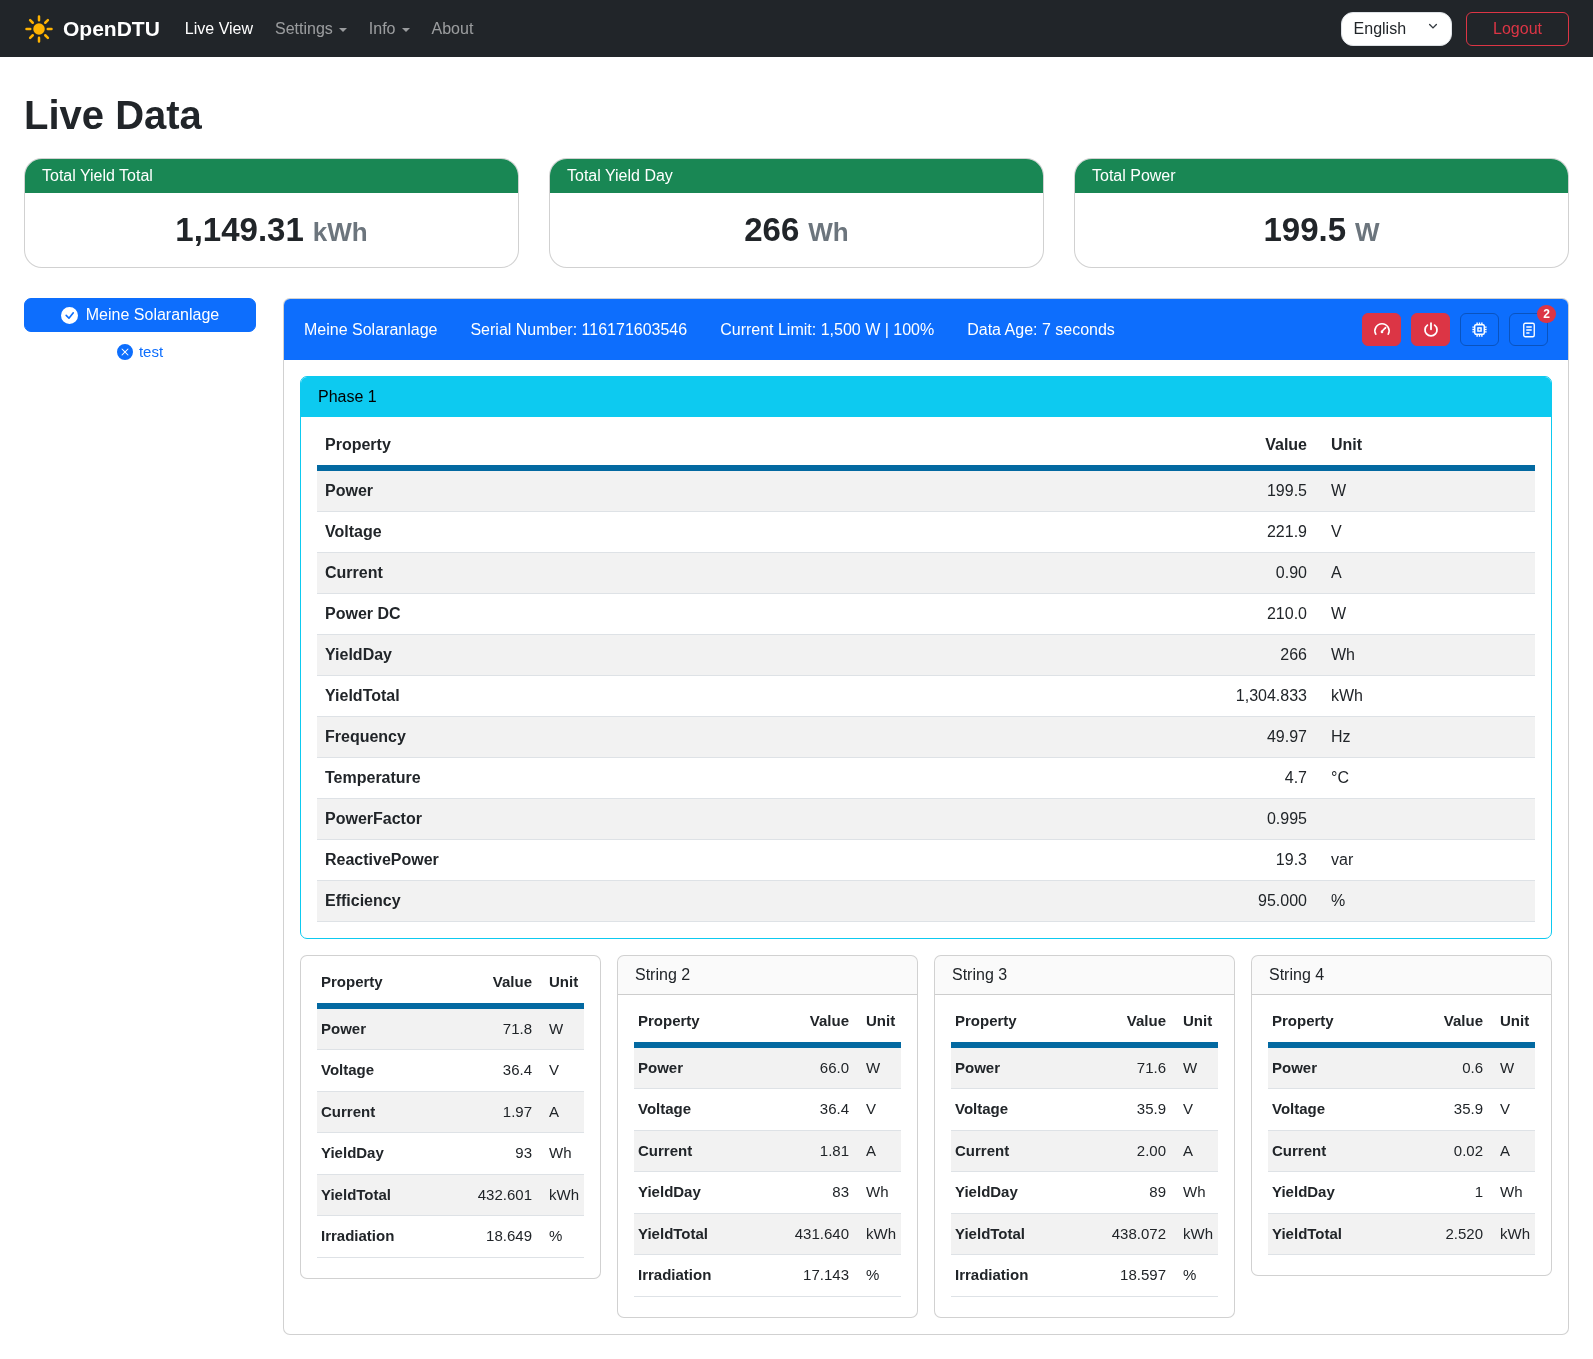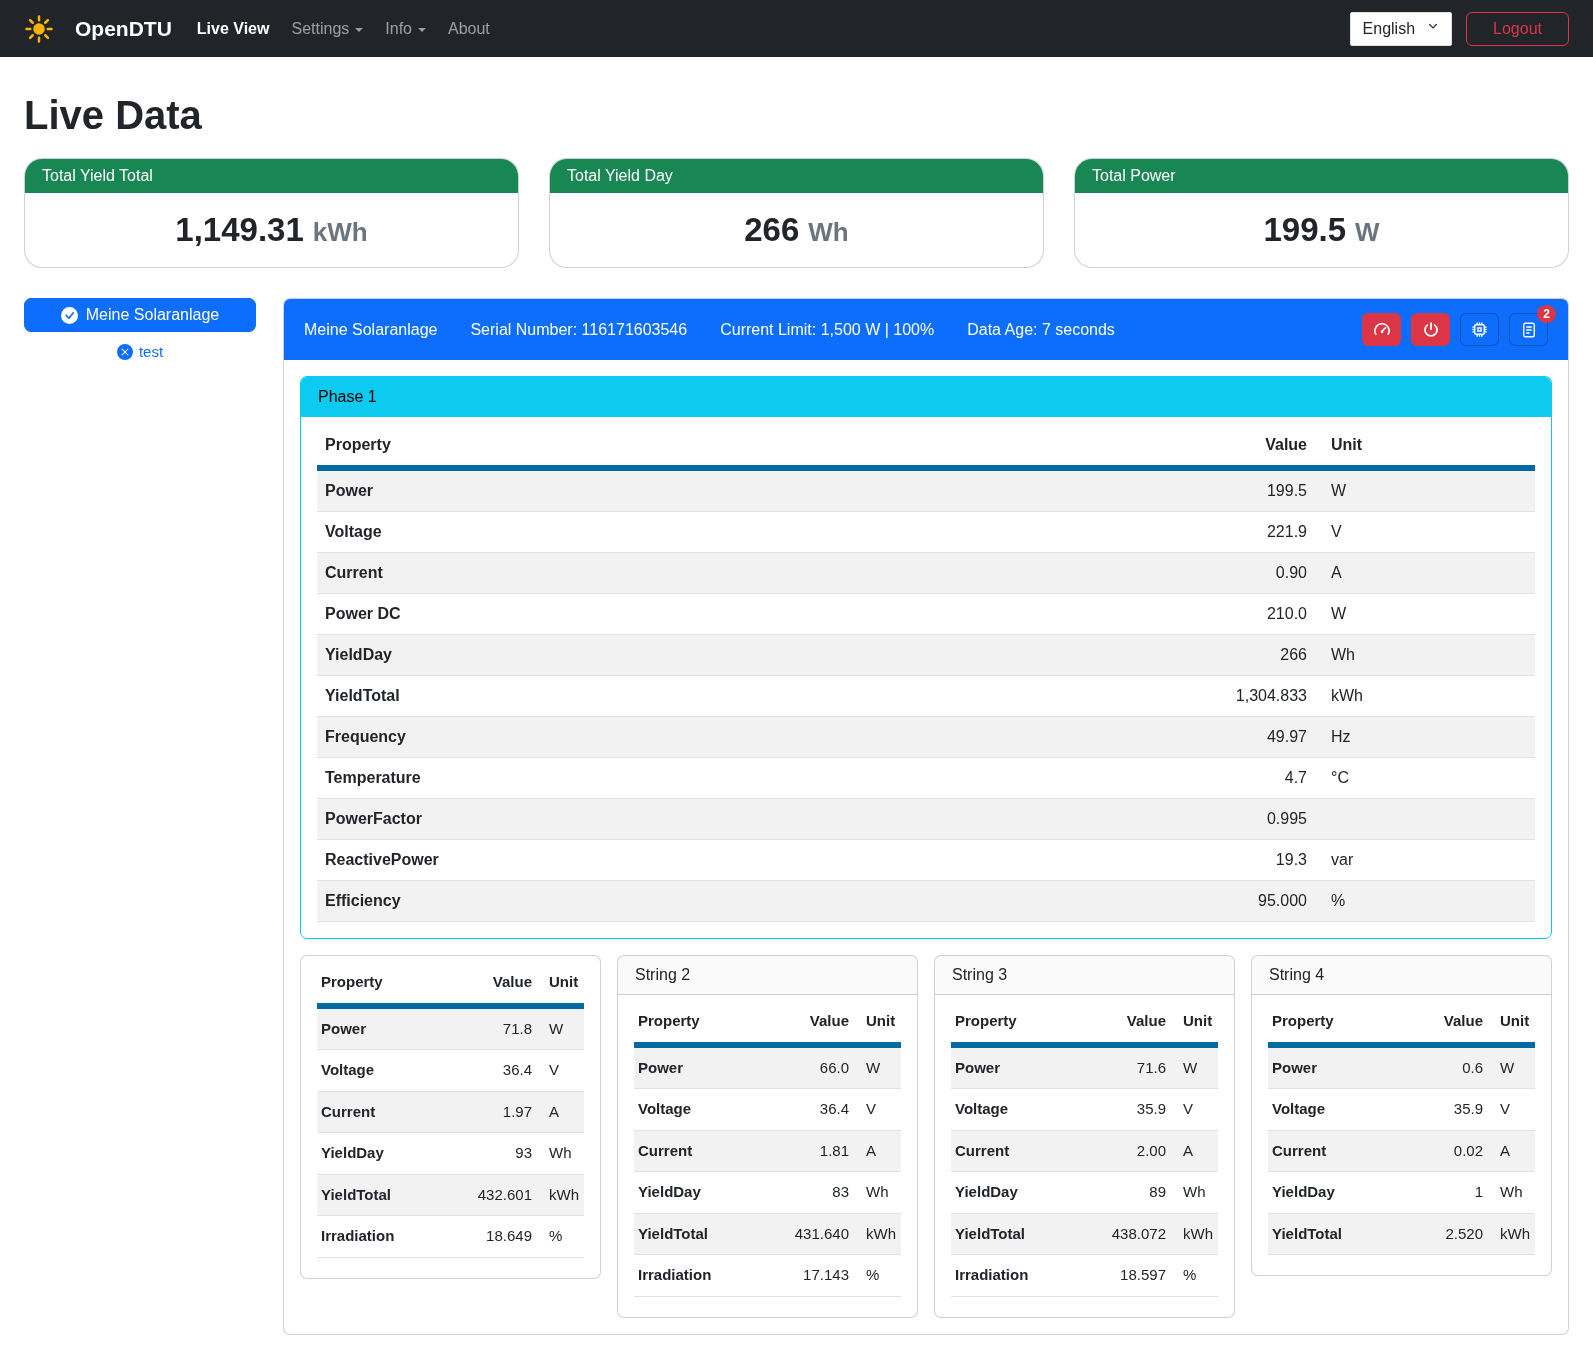--- a/index.html
+++ b/index.html
@@ -12,42 +12,42 @@
     font-size: 16px;
   }
   
   .navbar {
     height: 57px;
     background: #212529;
     display: flex;
     align-items: center;
     padding: 0 24px;
   }
-  .brand { display: flex; align-items: center; gap: 21px; color: #fff; font-size: 21px; font-weight: 600; cursor: pointer; }
+  .brand { display: flex; align-items: center; gap: 9px; color: #fff; font-size: 21px; font-weight: 600; cursor: pointer; }
   .nav-links { display: flex; align-items: center; margin-left: 14px; }
   .nav-link {
     color: rgba(255,255,255,.55);
     padding: 8px 11px;
     font-size: 16px;
     cursor: pointer;
     text-decoration: none;
     display: flex; align-items: center; gap: 6px;
   }
-  .nav-link.active { color: #fff; font-weight: bold; }
+  .nav-link.active { color: #fff; }
   .caret {
     width: 0; height: 0;
     border-left: 4px solid transparent;
     border-right: 4px solid transparent;
     border-top: 4px solid currentColor;
     display: inline-block; margin-top: 2px;
   }
   .nav-right { margin-left: auto; display: flex; gap: 14px; align-items: center; }
   .lang-select {
-    background: #fff; border: 1px solid #dee2e6; border-radius: 2px;
-    padding: 7px 12px; display: flex; gap: 12px;
+    background: #fff; border: 1px solid #dee2e6; border-radius: 12px;
+    padding: 7px 12px; display: flex; gap: 21px;
     font-size: 16px; color: #212529; cursor: pointer;
   }
   .logout-btn {
     background: transparent; border: 1px solid #dc3545; color: #dc3545;
     border-radius: 6px; padding: 7px 26px; font-size: 16px; cursor: pointer;
     font-family: inherit;
   }
   
   .container { padding: 32px 24px 28px; }
   h1.page-title { font-size: 40px; font-weight: 700; margin: 4px 0 20px; }

